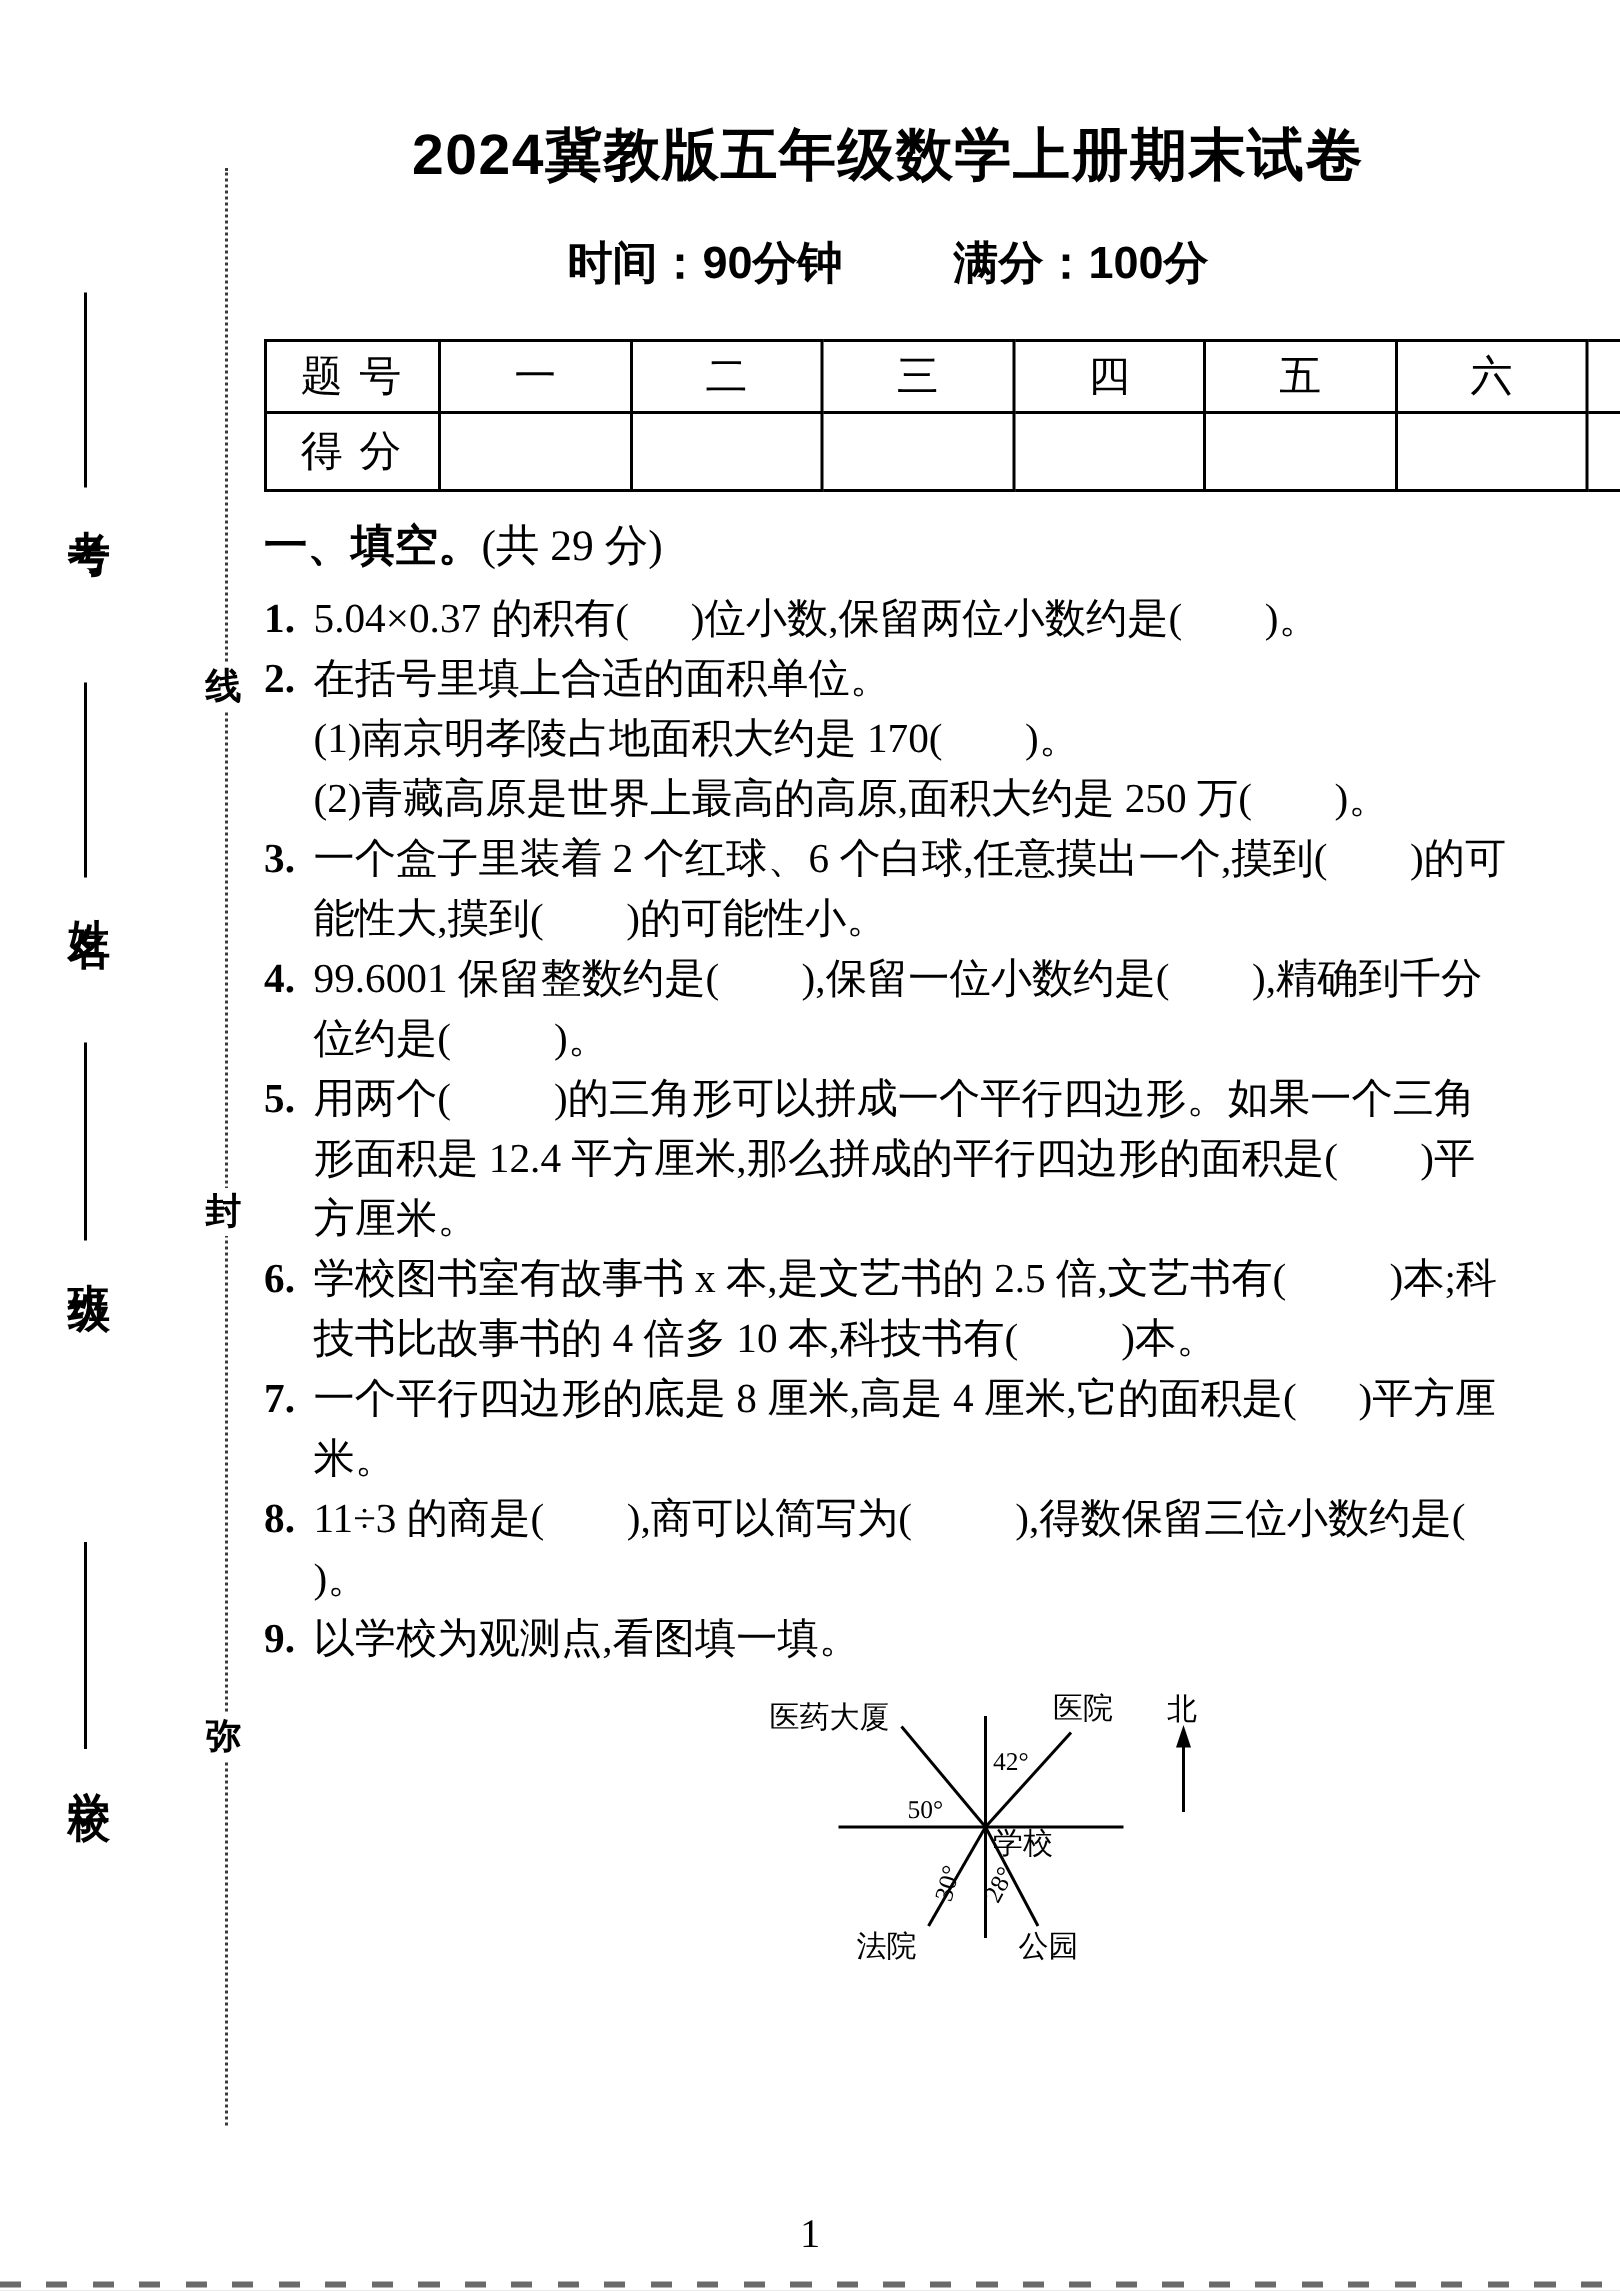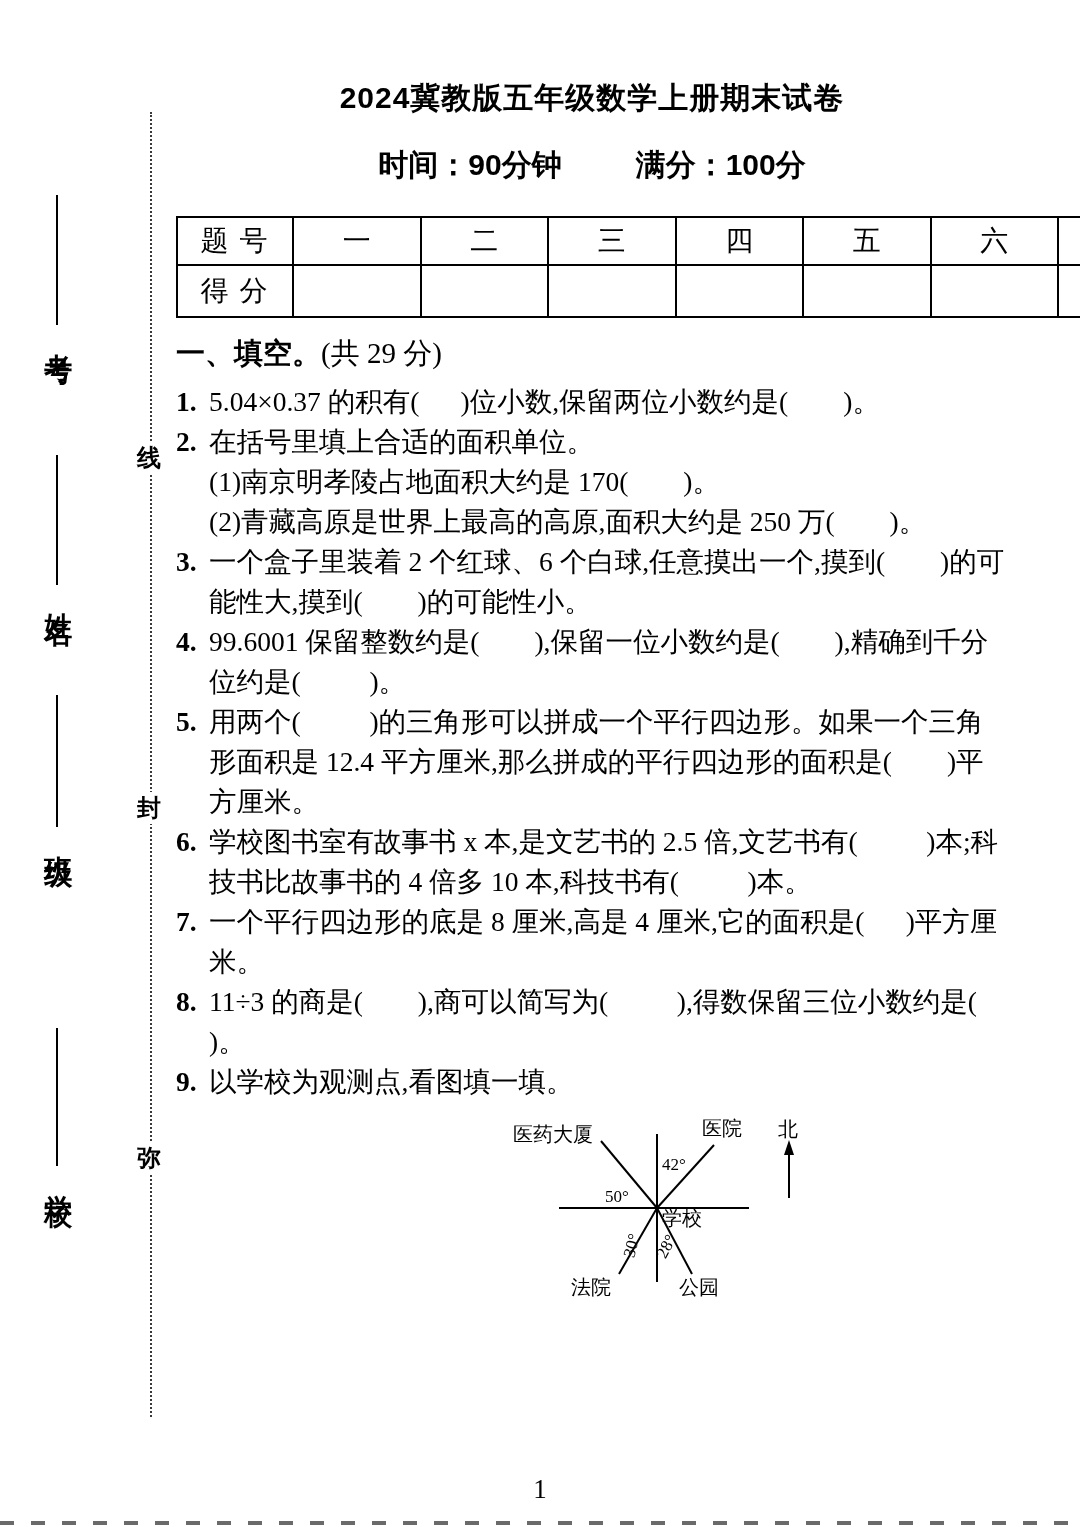--- a/index.html
+++ b/index.html
@@ -12,21 +12,21 @@
   .seal-char{position:absolute;left:-15px;background:#fff;font-size:24px;font-weight:bold;
              line-height:1;padding:4px 0;}
   .side-field{position:absolute;left:42px;display:flex;flex-direction:column;align-items:center;}
   .side-field .blank{width:0;border-left:2px solid #000;}
   .side-field .chars{writing-mode:vertical-rl;text-orientation:upright;
                      font-size:28px;font-weight:bold;letter-spacing:5px;margin-top:6px;line-height:1.1;}
 
   
   .main{position:absolute;left:176px;top:78px;width:832px;}
   .title{margin:0;text-align:center;font-family:"Liberation Sans","DejaVu Sans",sans-serif;
-         font-size:30px;font-weight:bold;letter-spacing:1px;}
+         font-size:38px;font-weight:bold;letter-spacing:1px;}
   .subtitle{display:flex;justify-content:center;gap:74px;margin-top:26px;
             font-family:"Liberation Sans","DejaVu Sans",sans-serif;
             font-size:30px;font-weight:bold;}
 
   table.score-table{border-collapse:collapse;margin-top:30px;width:995px;table-layout:fixed;}
   table.score-table td{border:2px solid #000;text-align:center;font-size:28px;padding:0;}
   table.score-table tr.r1 td{height:46px;}
   table.score-table tr.r2 td{height:50px;}
   td.label-cell{letter-spacing:2px;}
 

